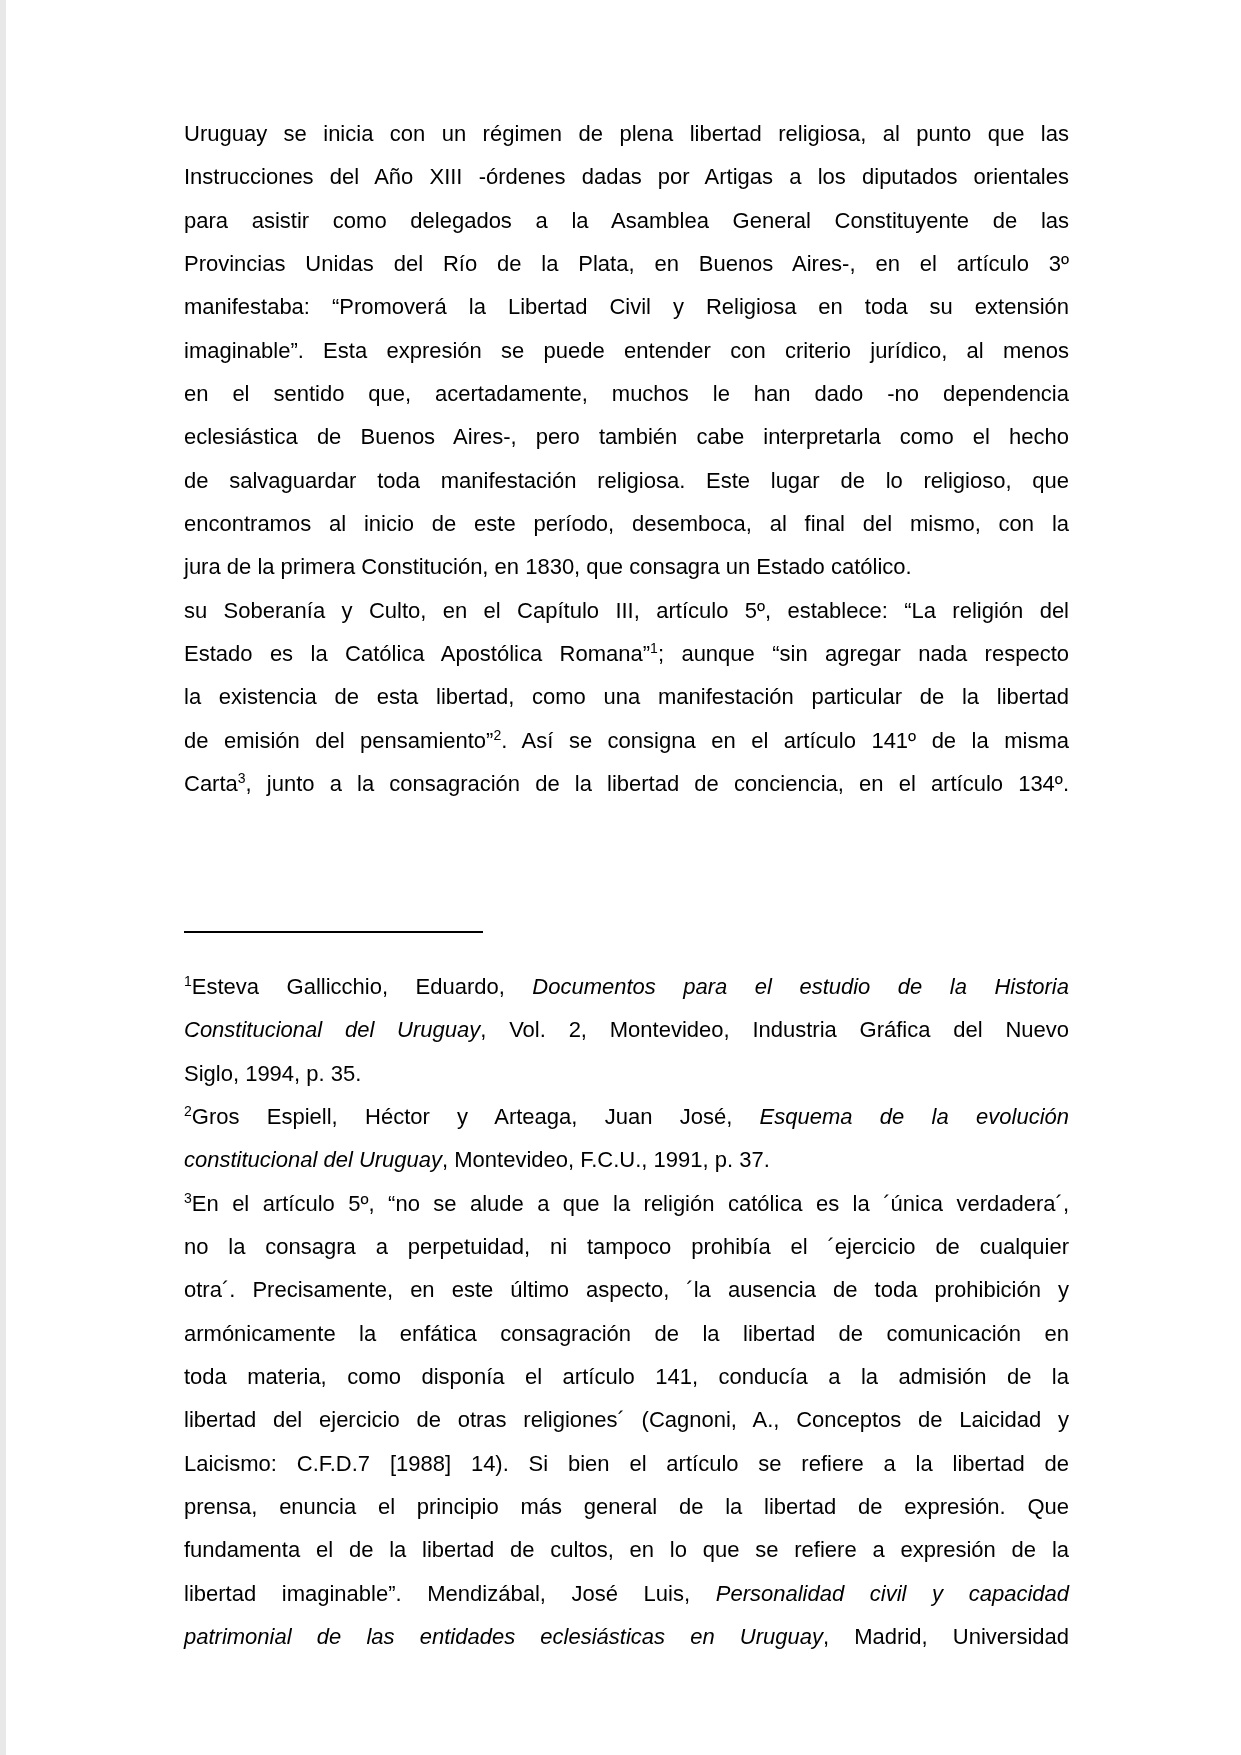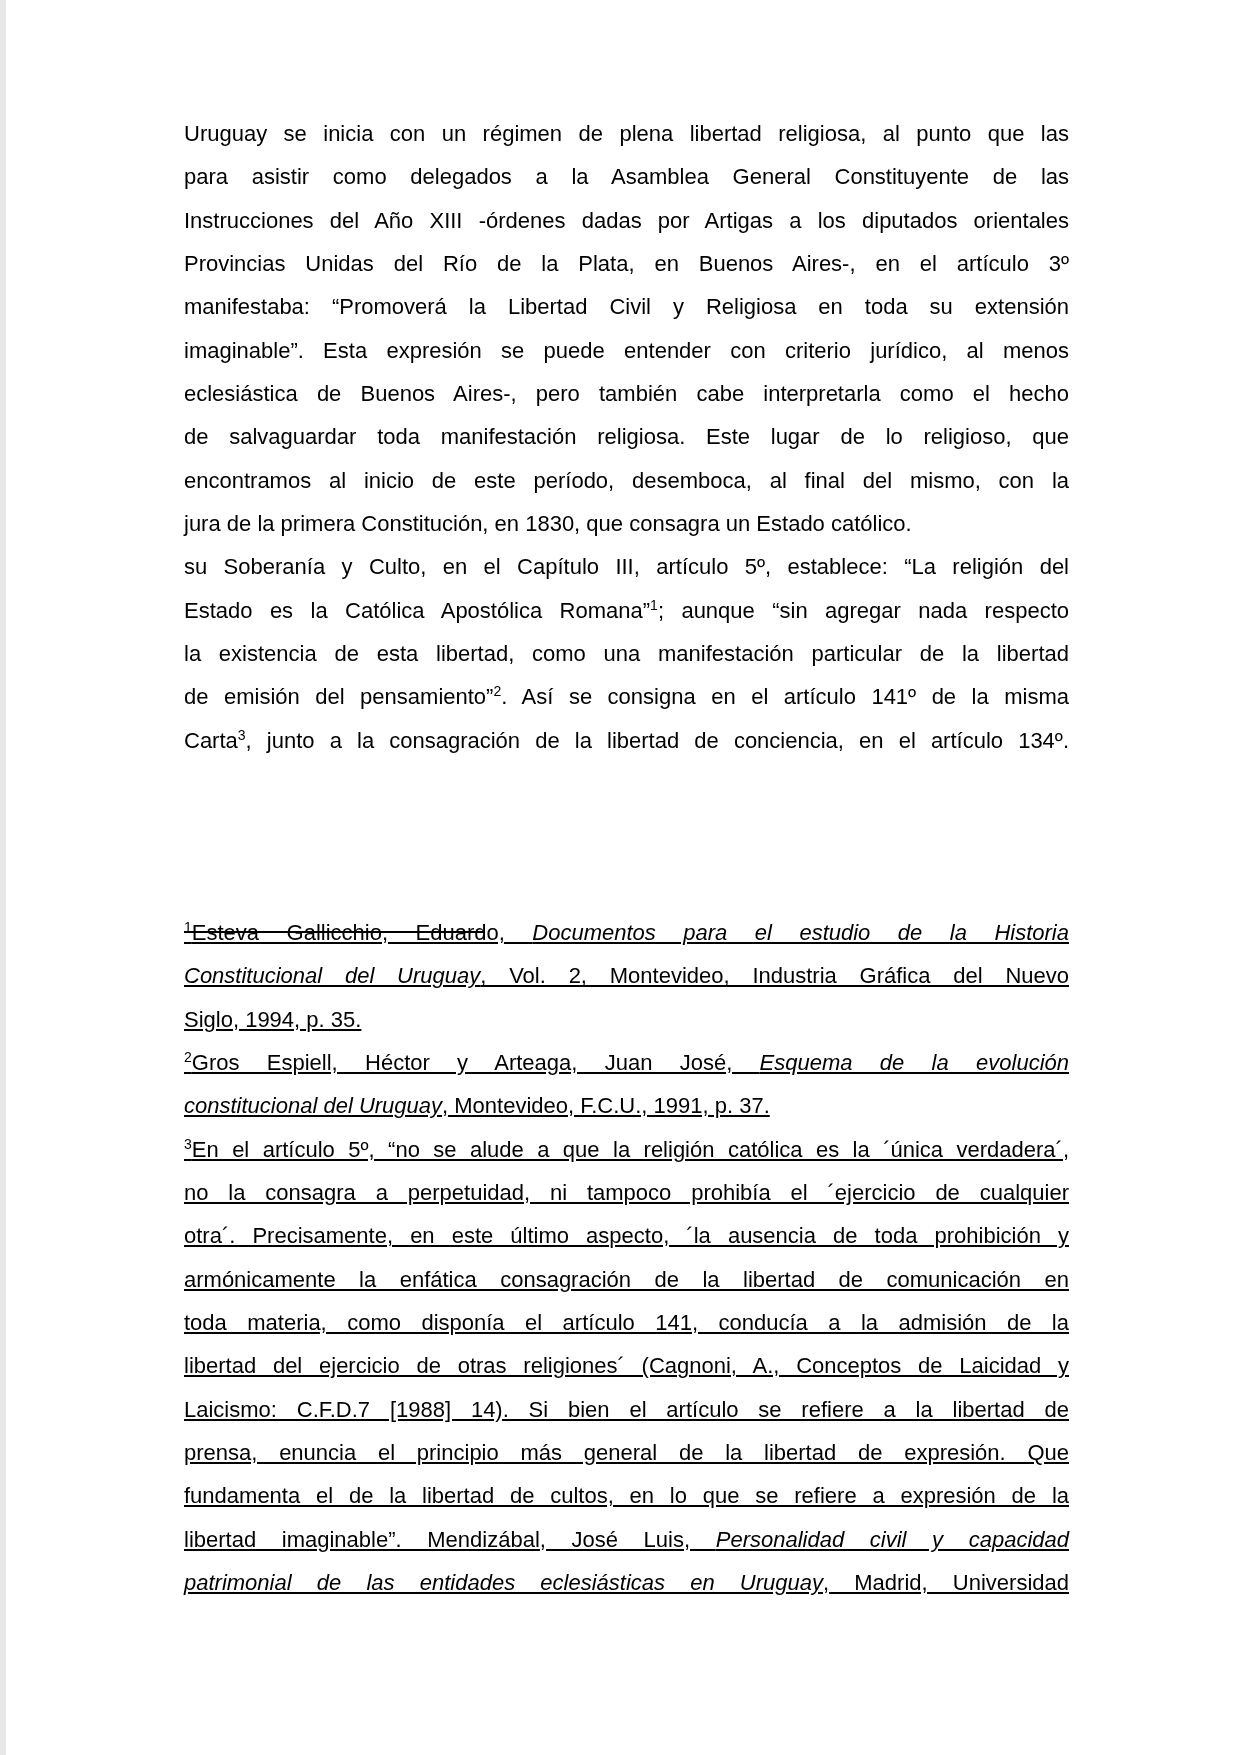--- a/index.html
+++ b/index.html
@@ -23,23 +23,22 @@
     position: absolute;
     left: 178px;
     top: 931px;
     width: 299px;
     height: 2px;
     background: #000000;
   }
   .footnotes {
     position: absolute;
     left: 178px;
-    top: 911px;
+    top: 965px;
     width: 885px;
-    text-decoration: underline;
   }
   .tline {
     height: 43.33px;
     line-height: 43.33px;
     font-size: 22px;
     text-align: justify;
     text-align-last: justify;
     text-justify: inter-word;
     white-space: normal;
     overflow: visible;
@@ -57,25 +56,26 @@
     line-height: 0;
   }
 </style>
 </head>
 <body>
 
 <div class="page" style="background: rgb(255, 255, 255); color: rgb(0, 0, 0); margin-left: 6px;">
   <section class="body-text" id="body-text">
       <div>
         <div class="tline"><span>Uruguay se inicia con un régimen de plena libertad religiosa, al punto que las</span></div>
+        <div class="tline"><span>Instrucciones del Año XIII -órdenes dadas por Artigas a los diputados orientales</span></div>
         <div class="tline"><span>para asistir como delegados a la Asamblea General Constituyente de las</span></div>
-        <div class="tline"><span>Instrucciones del Año XIII -órdenes dadas por Artigas a los diputados orientales</span></div>
         <div class="tline"><span>Provincias Unidas del Río de la Plata, en Buenos Aires-, en el artículo 3º</span></div>
         <div class="tline"><span>manifestaba: “Promoverá la Libertad Civil y Religiosa en toda su extensión</span></div>
         <div class="tline"><span>imaginable”. Esta expresión se puede entender con criterio jurídico, al menos</span></div>
+        <div class="tline"><span>en el sentido que, acertadamente, muchos le han dado -no dependencia</span></div>
         <div class="tline"><span>eclesiástica de Buenos Aires-, pero también cabe interpretarla como el hecho</span></div>
         <div class="tline"><span>de salvaguardar toda manifestación religiosa. Este lugar de lo religioso, que</span></div>
         <div class="tline"><span>encontramos al inicio de este período, desemboca, al final del mismo, con la</span></div>
         <div class="tline lastline"><span>jura de la primera Constitución, en 1830, que consagra un Estado católico.</span></div>
       </div>
       <div>
         <div class="tline"><span>su Soberanía y Culto, en el Capítulo III, artículo 5º, establece: “La religión del</span></div>
         <div class="tline"><span>Estado es la Católica Apostólica Romana”</span><span class="sup">1</span><span>; aunque “sin agregar nada respecto</span></div>
         <div class="tline"><span>la existencia de esta libertad, como una manifestación particular de la libertad</span></div>
         <div class="tline"><span>de emisión del pensamiento”</span><span class="sup">2</span><span>. Así se consigna en el artículo 141º de la misma</span></div>

